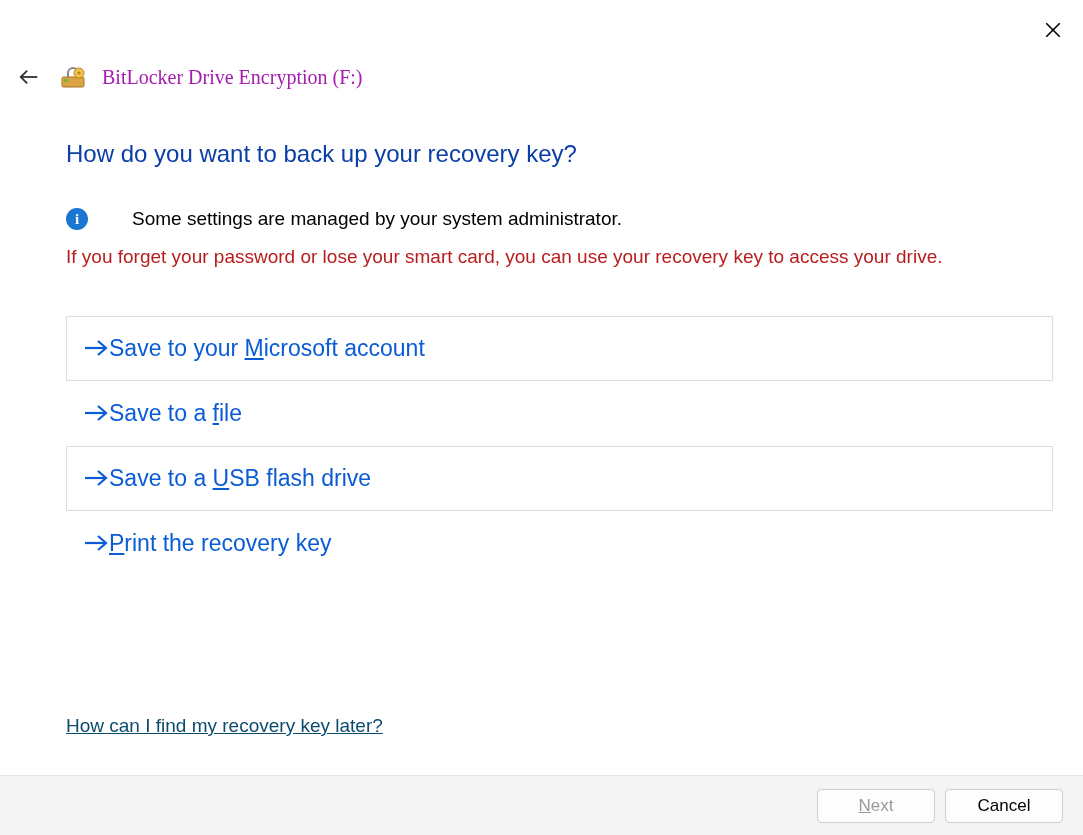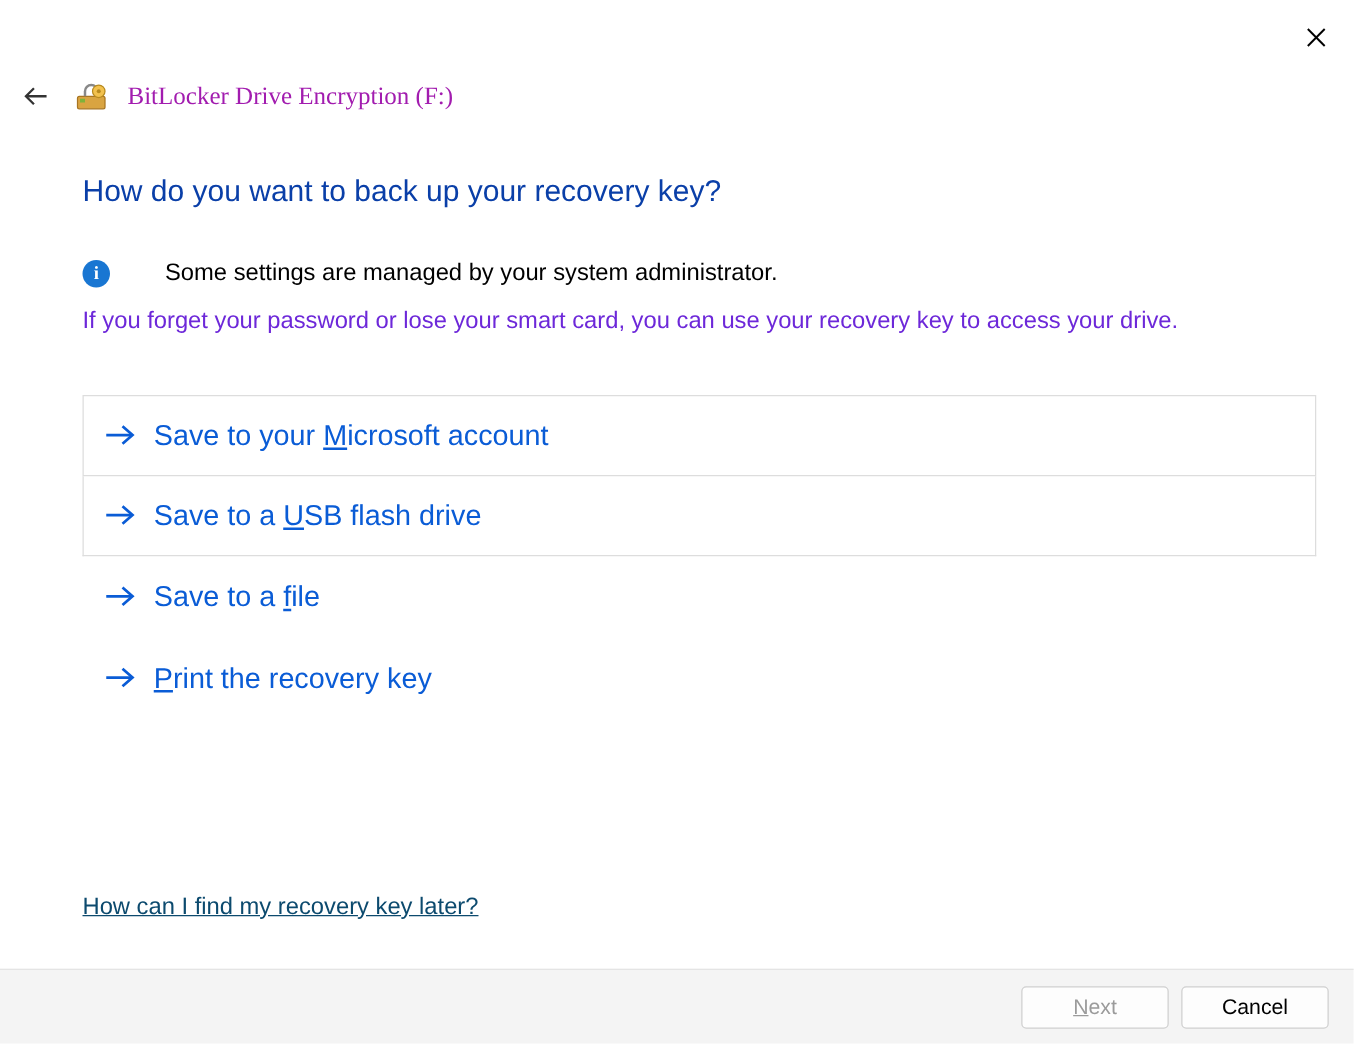--- a/index.html
+++ b/index.html
@@ -74,30 +74,29 @@
     font-family: Georgia, serif;
     font-size: 15px;
   }
   .info-text {
     font-size: 19px;
     color: #000;
     margin-left: 32px;
   }
   .description {
     font-size: 19px;
-    color: #6d28d9;
+    color: #b91c1c;
     margin-bottom: 46px;
     line-height: 1.35;
   }
   .options {
     display: flex; flex-direction: column;
   }
   .option {
     display: flex; align-items: center;
-    gap: 14px;
     padding: 18px 16px;
     font-size: 23px;
     color: #0a5cd6;
     cursor: pointer;
     border: 1px solid transparent;
   }
   .option.focused {
     border: 1px dotted #555;
   }
   .option.bordered {
@@ -192,37 +191,37 @@
     <div class="options" id="options-list">
         <div class="option focused bordered">
           <div class="option-arrow">
             <svg viewBox="0 0 26 20">
               <line x1="2" y1="10" x2="22" y2="10" stroke="#0a5cd6" stroke-width="2.2"></line>
               <polyline points="15,3 23,10 15,17" fill="none" stroke="#0a5cd6" stroke-width="2.2"></polyline>
             </svg>
           </div>
           <span class="option-label">Save to your <span class="ul">M</span>icrosoft account</span>
         </div>
+        <div class="option">
+          <div class="option-arrow">
+            <svg viewBox="0 0 26 20">
+              <line x1="2" y1="10" x2="22" y2="10" stroke="#0a5cd6" stroke-width="2.2"></line>
+              <polyline points="15,3 23,10 15,17" fill="none" stroke="#0a5cd6" stroke-width="2.2"></polyline>
+            </svg>
+          </div>
+          <span class="option-label">Save to a <span class="ul">f</span>ile</span>
+        </div>
         <div class="option bordered">
           <div class="option-arrow">
             <svg viewBox="0 0 26 20">
               <line x1="2" y1="10" x2="22" y2="10" stroke="#0a5cd6" stroke-width="2.2"></line>
               <polyline points="15,3 23,10 15,17" fill="none" stroke="#0a5cd6" stroke-width="2.2"></polyline>
             </svg>
           </div>
           <span class="option-label">Save to a <span class="ul">U</span>SB flash drive</span>
-        </div>
-        <div class="option">
-          <div class="option-arrow">
-            <svg viewBox="0 0 26 20">
-              <line x1="2" y1="10" x2="22" y2="10" stroke="#0a5cd6" stroke-width="2.2"></line>
-              <polyline points="15,3 23,10 15,17" fill="none" stroke="#0a5cd6" stroke-width="2.2"></polyline>
-            </svg>
-          </div>
-          <span class="option-label">Save to a <span class="ul">f</span>ile</span>
         </div>
         <div class="option">
           <div class="option-arrow">
             <svg viewBox="0 0 26 20">
               <line x1="2" y1="10" x2="22" y2="10" stroke="#0a5cd6" stroke-width="2.2"></line>
               <polyline points="15,3 23,10 15,17" fill="none" stroke="#0a5cd6" stroke-width="2.2"></polyline>
             </svg>
           </div>
           <span class="option-label"><span class="ul">P</span>rint the recovery key</span>
         </div>

